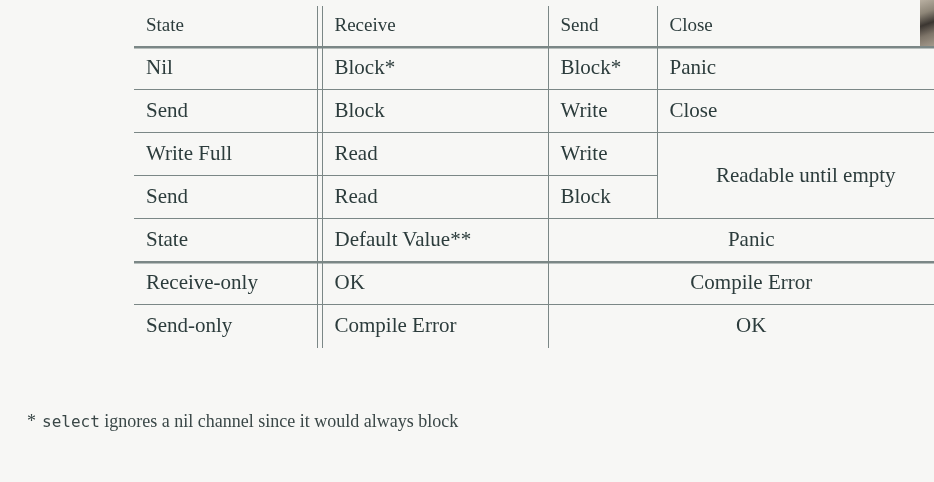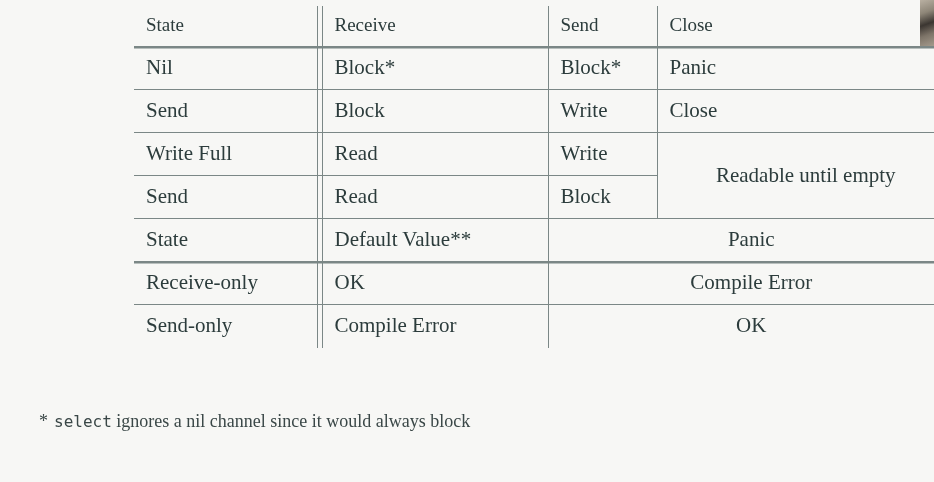--- a/index.html
+++ b/index.html
@@ -85,21 +85,21 @@
     width: 0;
     border-left: 1.5px solid #7b8786;
   }
   .vsep { border-left: 1.5px solid #7b8786 !important; }
 
   .center { text-align: center; }
 
   
   #footnotes {
     position: absolute;
-    left: 12px;
+    left: 0;
     top: 408px;
     width: 750px;
   }
   .footnote {
     font-size: 18px;
     line-height: 1.55;
     color: #3a4747;
     padding-left: 14px;
     white-space: nowrap;
   }

